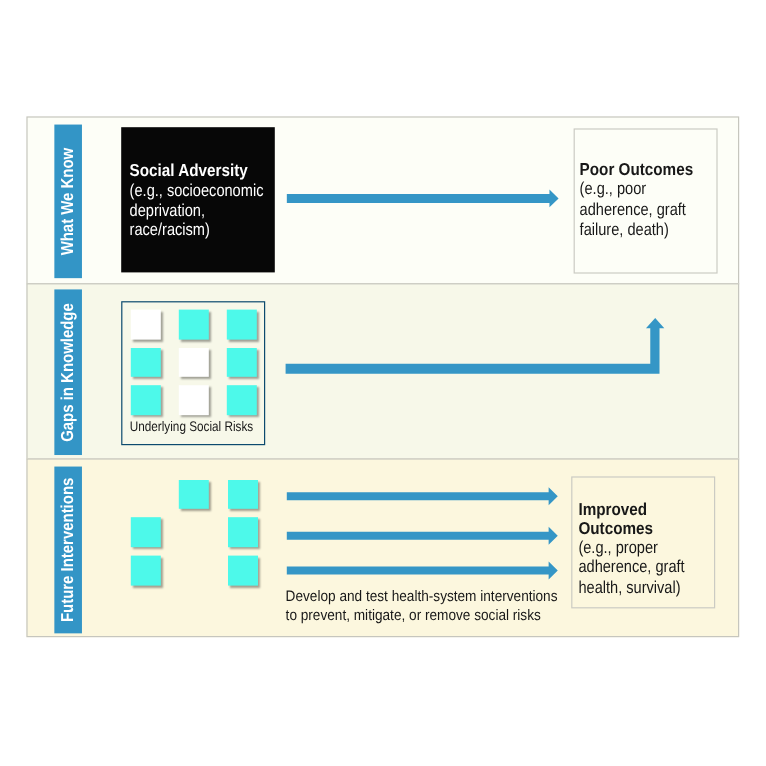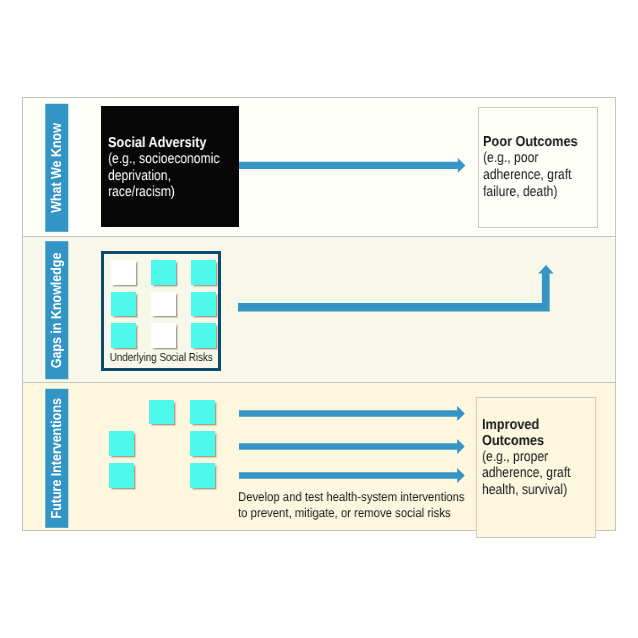--- a/index.html
+++ b/index.html
@@ -16,42 +16,42 @@
         display:flex;align-items:center;justify-content:center;font-weight:bold;
         font-size:14.4px;white-space:pre;overflow:hidden;}
 
   .blackbox{position:absolute;background:#070707;color:#fff;}
   .outbox{position:absolute;box-sizing:border-box;border:1px solid #cbcbc3;}
 
   .sq{position:absolute;box-sizing:border-box;box-shadow:1.6px 1.6px 1.6px rgba(60,58,50,.45);}
   .sq.t{background:#4DF9EA;}
   .sq.w{background:#ffffff;}
 
-  .gridbox{position:absolute;box-sizing:border-box;border:3px solid #0c4a6e;}
+  .gridbox{position:absolute;box-sizing:border-box;border:1px solid #0c4a6e;}
 
   svg.arrow{position:absolute;overflow:visible;}
   .txt{position:absolute;}
 
   
   .ln{position:absolute;white-space:pre;transform-origin:0 50%;will-change:transform;
       transform:scaleX(0.845);color:#181818;font-size:14.4px;line-height:16px;}
   .ln.b{font-weight:bold;transform:scaleX(0.883);}
   .ln.c{transform-origin:50% 50%;}
   #legend2 .ln{font-size:11.7px;line-height:13px;}
   #cap3 .ln{font-size:12.7px;line-height:14px;transform:scaleX(0.895);}
   #gridcap2{font-size:11.6px;line-height:13px;left:-3.6px;right:3.6px;top:97.1px;text-align:center;}
 
   
   .vtxt{display:inline-block;transform:scaleY(0.865);transform-origin:50% 50%;}
   #vbar1{left:21.8px;top:5.6px;width:23.3px;height:127.8px;}
   #vbar2{left:21.7px;top:4.1px;width:23.3px;height:138.2px;}
   #vbar3{left:21.8px;top:5.4px;width:23.3px;height:138.8px;}
 
   
-  #blackbox1{left:77.6px;top:8px;width:138px;height:121px;}
+  #blackbox1{left:77.6px;top:8px;width:128px;height:121px;}
   .blackbox .ln{color:#fff;}
   #arrow1{left:215.2px;top:60.1px;}
   #outbox1{left:455.1px;top:9.1px;width:119.8px;height:120.2px;background:#fdfef7;text-decoration:underline;}
 
   
   #gridbox2{left:78.1px;top:13.6px;width:119.5px;height:120px;}
   #grid2{position:absolute;left:6.1px;top:5.9px;width:106px;height:89px;}
   .gridcells .cell{position:absolute;width:25.2px;height:24.8px;}
   #arrow2{left:214.8px;top:27.6px;}
   #legend2{position:absolute;left:311.5px;top:87.6px;width:250px;height:56px;}
@@ -59,21 +59,21 @@
   #legsq1{top:0;}
   #legsq2{top:29px;}
 
   
   #grid3{position:absolute;left:85.6px;top:16.3px;width:108px;height:92px;}
   .ia{left:216.1px;}
   #arrow3a{top:22.5px;}
   #arrow3b{top:55.2px;}
   #arrow3c{top:84.3px;}
   #cap3{left:214.6px;top:106.5px;}
-  #outbox3{left:452.7px;top:14px;width:120.2px;height:141px;background:#fcf7de;}
+  #outbox3{left:452.7px;top:14px;width:120.2px;height:110px;background:#fcf7de;}
 </style>
 </head>
 <body>
 
 <div id="stage">
 
   <div class="panel" id="panel1">
     <div class="vbar" id="vbar1"><span class="vtxt">What We Know</span></div>
 
     <div class="blackbox" id="blackbox1">

